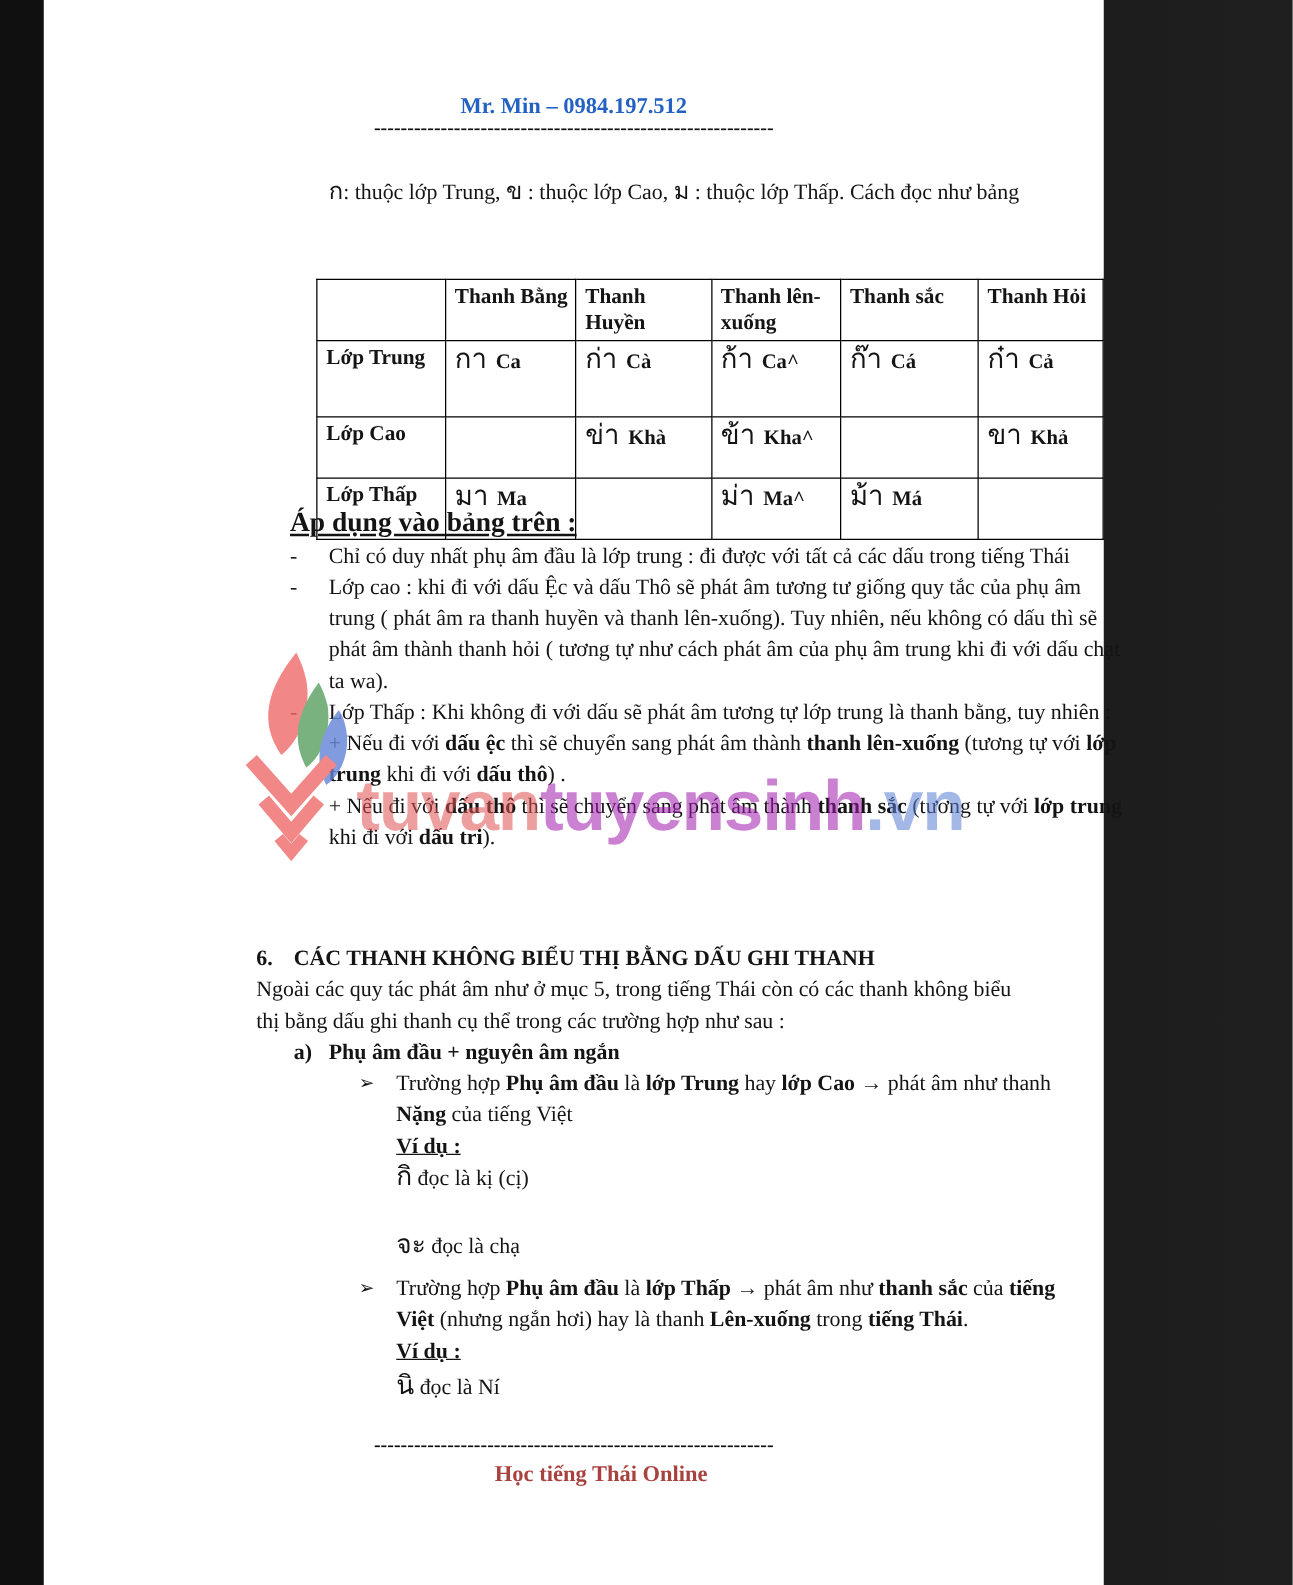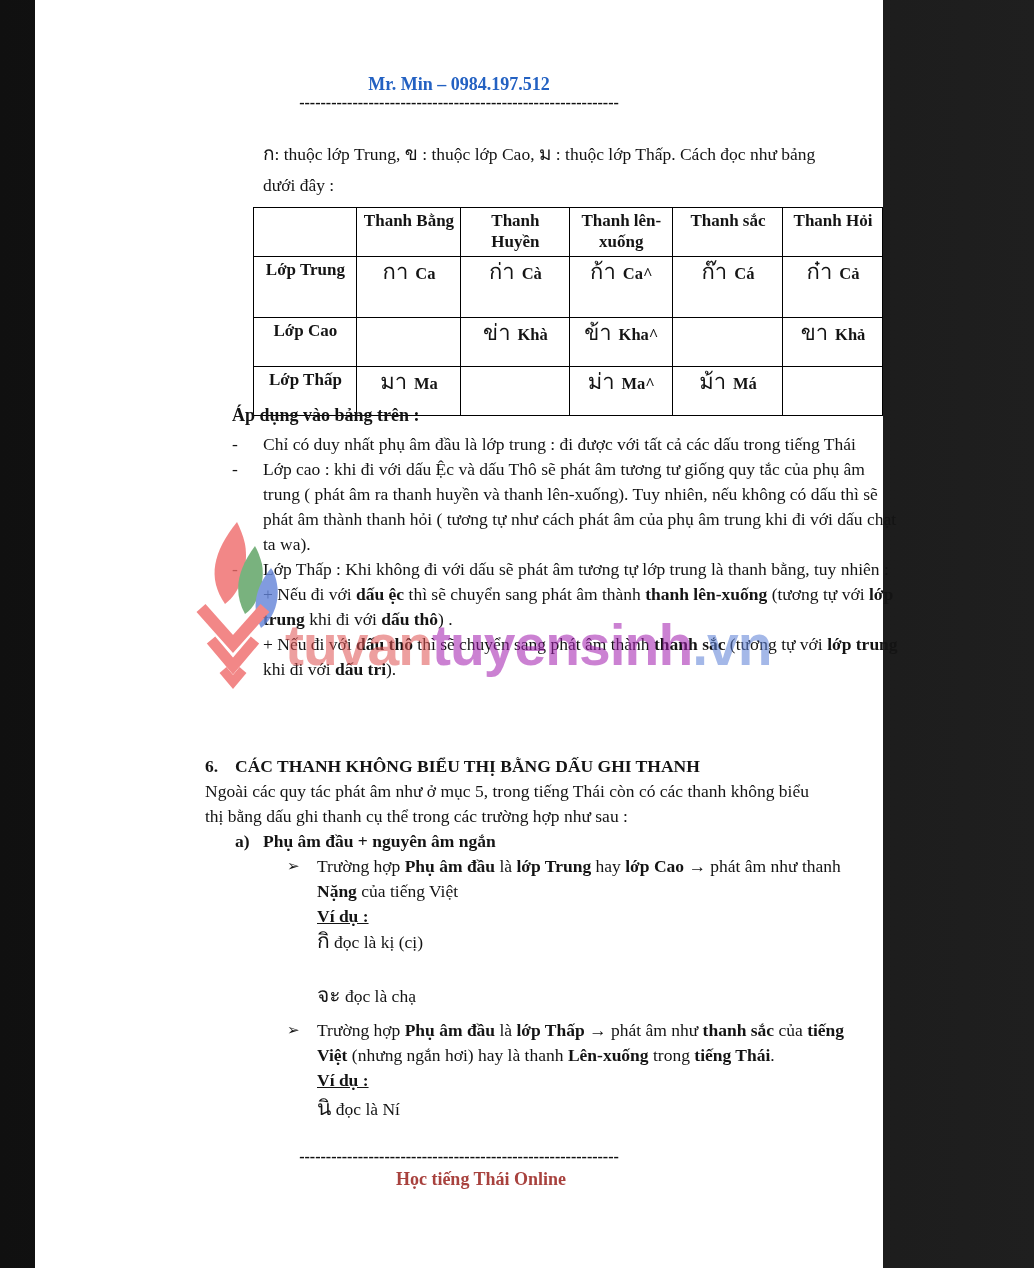--- a/index.html
+++ b/index.html
@@ -17,29 +17,29 @@
   .center{left:0;right:0;text-align:center;}
 
   .doc-title{top:74px;font-size:18px;font-weight:bold;color:var(--blue);}
   .dashline{font-size:16px;font-weight:bold;color:#111;letter-spacing:0;white-space:nowrap;}
   .dash-top{top:94px;}
 
   .intro{top:138px;left:228px;width:616px;font-size:17.5px;line-height:31px;}
 
   
   table.tone{border-collapse:collapse;table-layout:fixed;}
-  .tone-wrap{top:207px;left:218px;text-align:center;}
+  .tone-wrap{top:223px;left:218px;}
   table.tone td{border:1.7px solid #000;vertical-align:top;padding:2px 6px 2px 7px;}
   td.hcell{font-weight:bold;font-size:17px;line-height:21px;height:44px;}
   td.lbl{font-weight:bold;font-size:17px;line-height:21px;padding-right:26px;}
   .thai-g{font-family:"DejaVu Sans", sans-serif;font-size:22px;line-height:26px;}
   .lat{font-weight:bold;font-size:16.5px;padding-left:7px;}
   tr.r1 td{height:56px;} tr.r2 td{height:44px;} tr.r3 td{height:44px;}
 
-  .apply-h{top:405px;left:197px;font-size:18px;font-weight:bold;}
+  .apply-h{top:405px;left:197px;font-size:22px;font-weight:bold;text-decoration:underline;}
   .bullets{top:432px;left:197px;width:670px;font-size:17.5px;line-height:25px;}
   .bullet{display:flex;}
   .bullet .mk{width:31px;flex:0 0 31px;}
   .bullet .tx{flex:1;}
   .b{font-weight:bold;}
 
   
   .wm-text{top:612px;left:250px;font-family:"Liberation Sans", sans-serif;font-weight:bold;font-size:57px;letter-spacing:-1px;opacity:.55;white-space:nowrap;z-index:5;}
   .wm-logo{top:520px;left:160px;z-index:5;opacity:.8;}
 
@@ -69,21 +69,20 @@
 <body>
 
 <div class="stage">
   <div class="page">
 
     <div class="abs center doc-title">Mr. Min – 0984.197.512</div>
     <div class="abs center dashline dash-top">------------------------------------------------------------</div>
 
     <div class="abs intro">
       <div><span class="thai">ก</span><span>: thuộc lớp Trung, </span><span class="thai">ข</span><span> : thuộc lớp Cao, </span><span class="thai">ม</span><span> : thuộc lớp Thấp. Cách đọc như bảng</span></div>
-      <div>dưới đây :</div>
     </div>
 
     <div class="abs tone-wrap">
       <table class="tone">
         <colgroup>
           <col style="width:105px">
             <col style="width:106px">
             <col style="width:110px">
           <col style="width:104px">
             <col style="width:112px">

